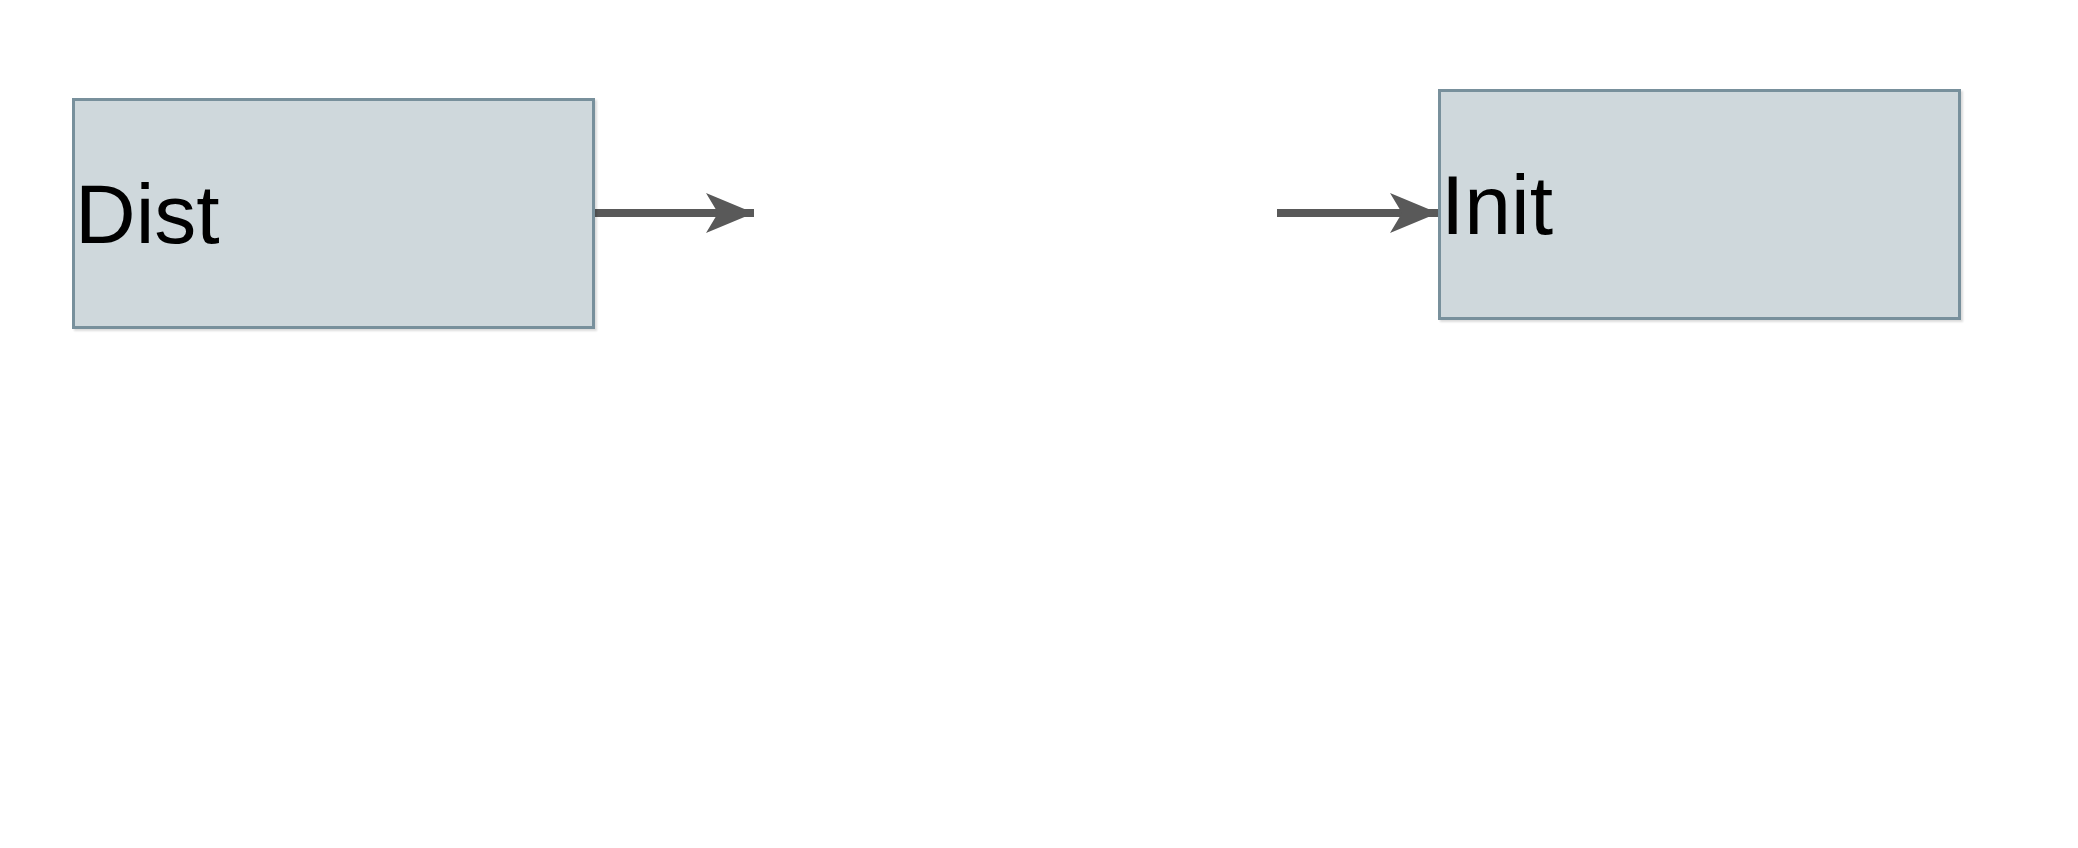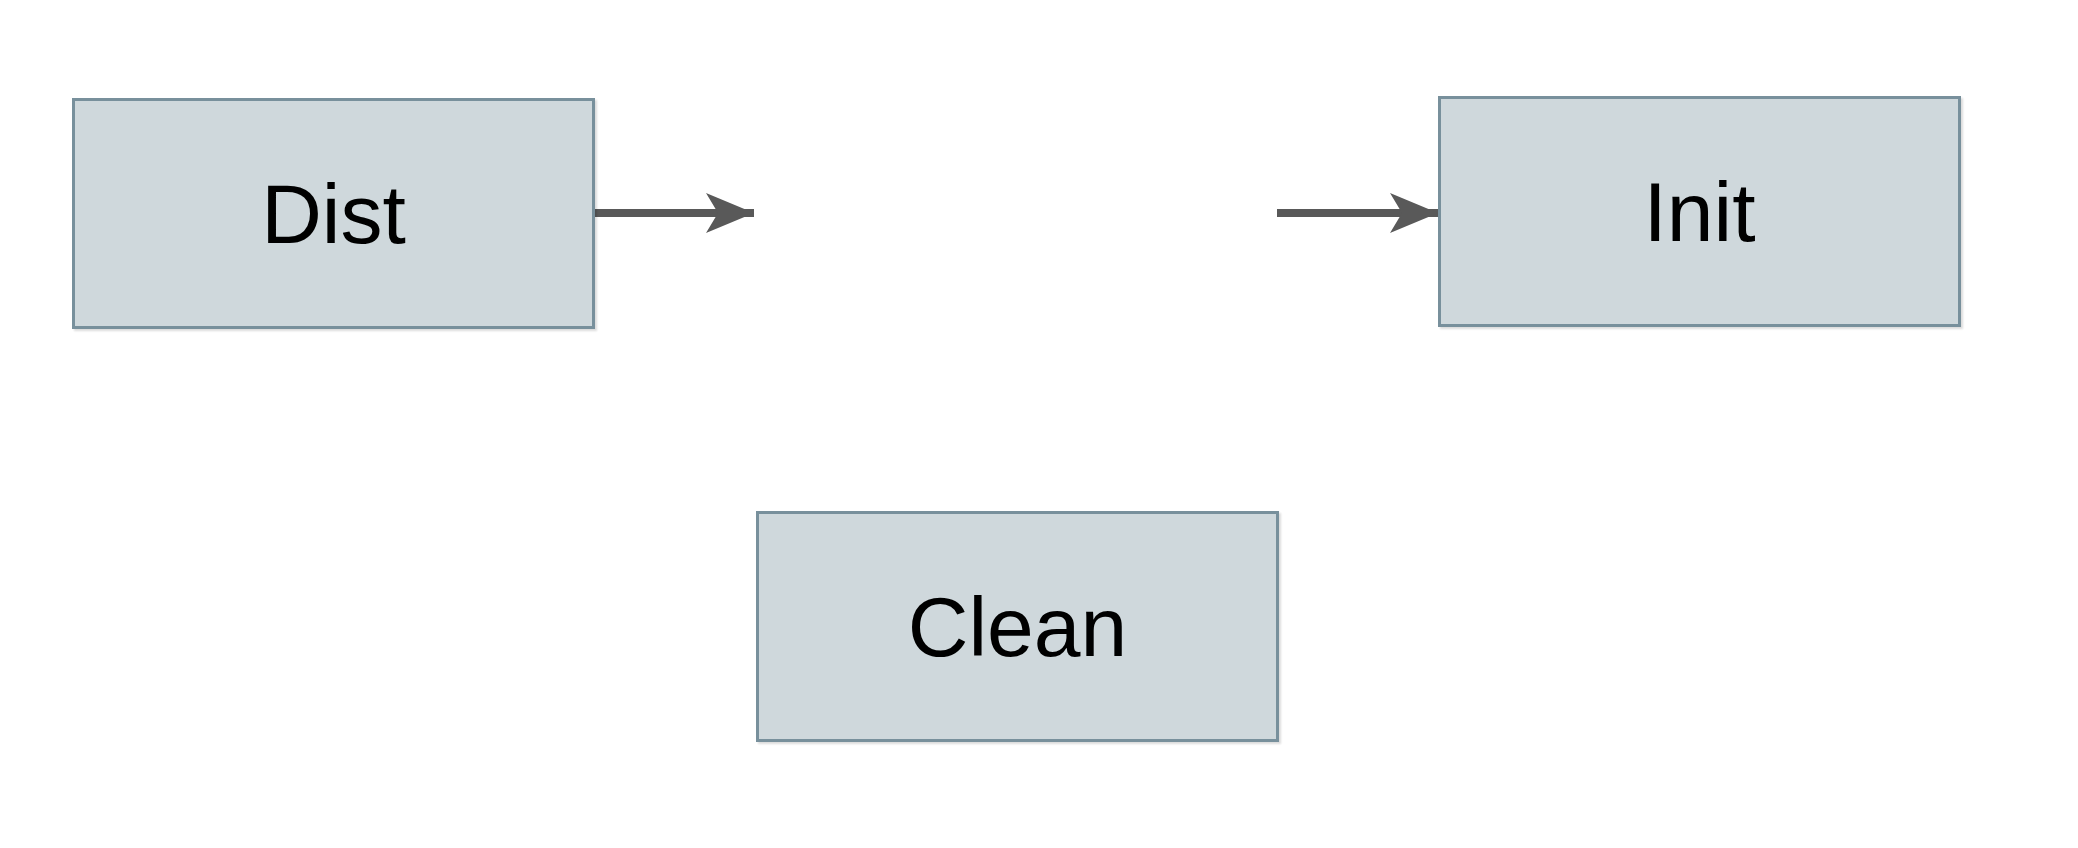--- a/index.html
+++ b/index.html
@@ -35,32 +35,31 @@
   .node {
     position: absolute;
     width: 523px;
     height: 231px;
     box-sizing: border-box;
     background: var(--node_fill, #cfd8dc);
     border: 3px solid var(--node_stroke, #78909c);
     box-shadow: 2px 2px 2px rgba(0, 0, 0, 0.14);
     display: flex;
     align-items: center;
-    justify-content: center;
   }
   .node-label {
     color: var(--text, #000000);
     font-size: 84px;
     line-height: 1;
     white-space: nowrap;
     user-select: none;
   }
   .node-dist    { left: 72px;   top: 98px;  }
   .node-compile { left: 754px;  top: 98px;  }
-  .node-init    { left: 1438px; top: 96px;  }
+  .node-init    { left: 1438px; top: 89px;  }
   .node-clean   { left: 756px;  top: 511px; }
 </style>
 </head>
 <body>
 
 <div class="canvas" style="--background: #ffffff; --node_fill: #cfd8dc; --node_stroke: #78909c; --arrow: #595959; --text: #000000;">
 
   <svg class="edges-layer" viewBox="0 0 2078 848" xmlns="http://www.w3.org/2000/svg">
     <defs>
       <marker id="arrowhead" viewBox="0 0 12 10" refX="12" refY="5" markerWidth="6" markerHeight="5" orient="auto">
@@ -73,17 +72,14 @@
 
   <div class="node node-dist">
     <span class="node-label">Dist</span>
   </div>
 
 
   <div class="node node-init">
     <span class="node-label">Init</span>
   </div>
 
-  <div class="node node-clean">
-    <span class="node-label">Clean</span>
-  </div>
 
 </div>
 
 </body></html>

